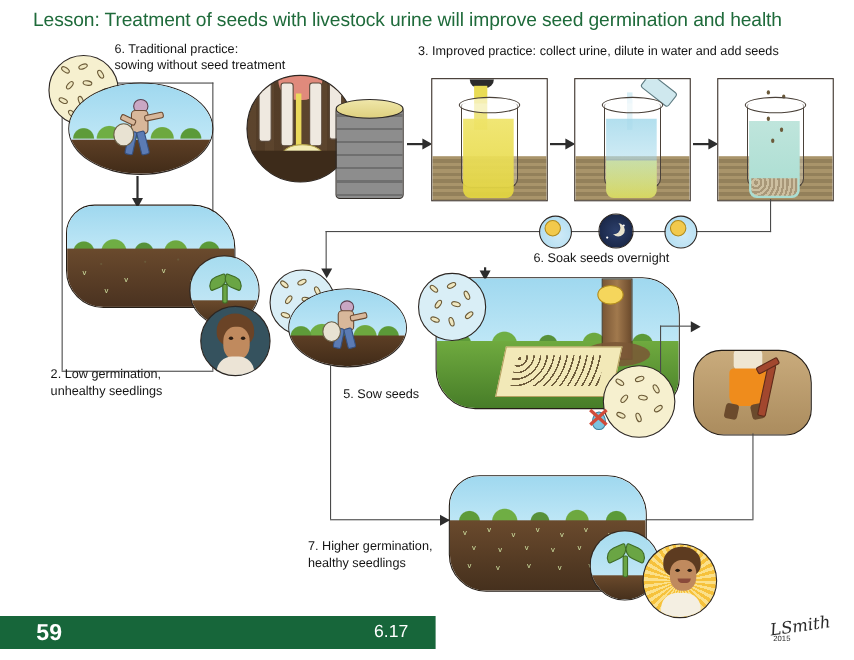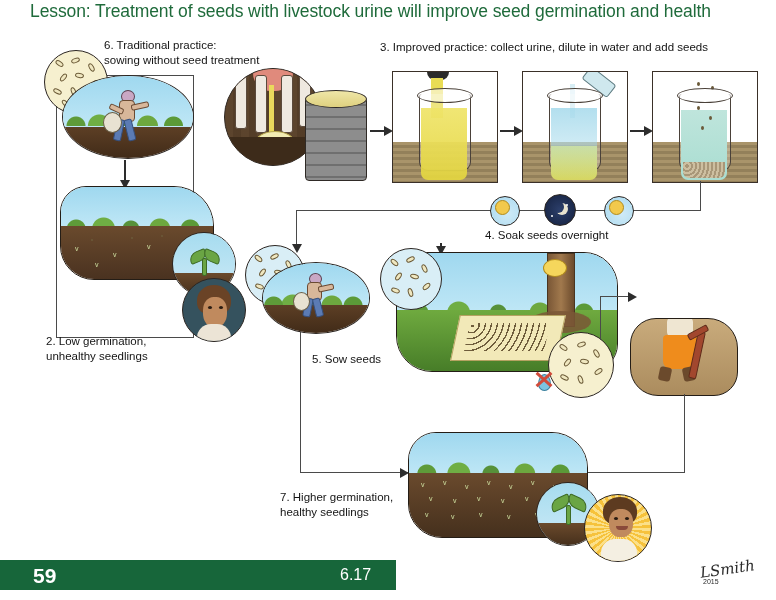--- a/index.html
+++ b/index.html
@@ -2,21 +2,21 @@
 <html><head>
 <meta charset="utf-8">
 <style>
   html,body{margin:0;padding:0;background:#fff;}
   body{width:776px;height:600px;position:relative;overflow:hidden;
        font-family:"Liberation Sans", sans-serif;color:#1a1a1a;}
   .page{position:absolute;inset:0;width:776px;height:600px;}
   .abs{position:absolute;}
 
   
-  #title{left:30px;top:1px;width:730px;font-size:17.5px;color:#1f6b3b;
+  #title{left:30px;top:8px;width:730px;font-size:17.5px;color:#1f6b3b;
          letter-spacing:-.1px;white-space:nowrap;}
 
   
   .cap{font-size:11.5px;line-height:14.5px;color:#141414;white-space:pre-line;}
 
   
   .ln{background:#4a4a4a;}
   .lnv{width:1.2px;}
   .lnh{height:1.2px;}
 
@@ -251,21 +251,21 @@
   </div>
   <div class="abs circ night" style="left:544px;top:194px;width:30px;height:30px;">
     <div class="moon" style="left:7px;top:6px;width:12px;height:12px;"></div>
     <div class="dot" style="left:6px;top:20px;width:2px;height:2px;background:#fff"></div>
     <div class="dot" style="left:21px;top:9px;width:2px;height:2px;background:#fff"></div>
   </div>
   <div class="abs circ daynight" style="left:604px;top:196px;width:28px;height:28px;">
     <div class="sun" style="left:4px;top:3px;width:13px;height:13px;"></div>
   </div>
 
-  <div class="abs cap" style="left:485px;top:228px;width:220px;">4. Soak seeds overnight</div>
+  <div class="abs cap" style="left:485px;top:228px;width:220px;">6. Soak seeds overnight</div>
 
   <div class="abs arrow-line" style="left:300px;top:243px;width:1.6px;height:0px;"></div>
 
   <div class="abs circ seedcirc blue" style="left:245px;top:245px;width:58px;height:58px;">
     <div class="seed" style="left:8px;top:10px;transform:rotate(40deg)"></div>
     <div class="seed" style="left:24px;top:8px;transform:rotate(-25deg)"></div>
     <div class="seed" style="left:38px;top:16px;transform:rotate(65deg)"></div>
     <div class="seed" style="left:12px;top:24px;transform:rotate(-55deg)"></div>
     <div class="seed" style="left:28px;top:24px;transform:rotate(15deg)"></div>
     <div class="seed" style="left:40px;top:34px;transform:rotate(-40deg)"></div>

